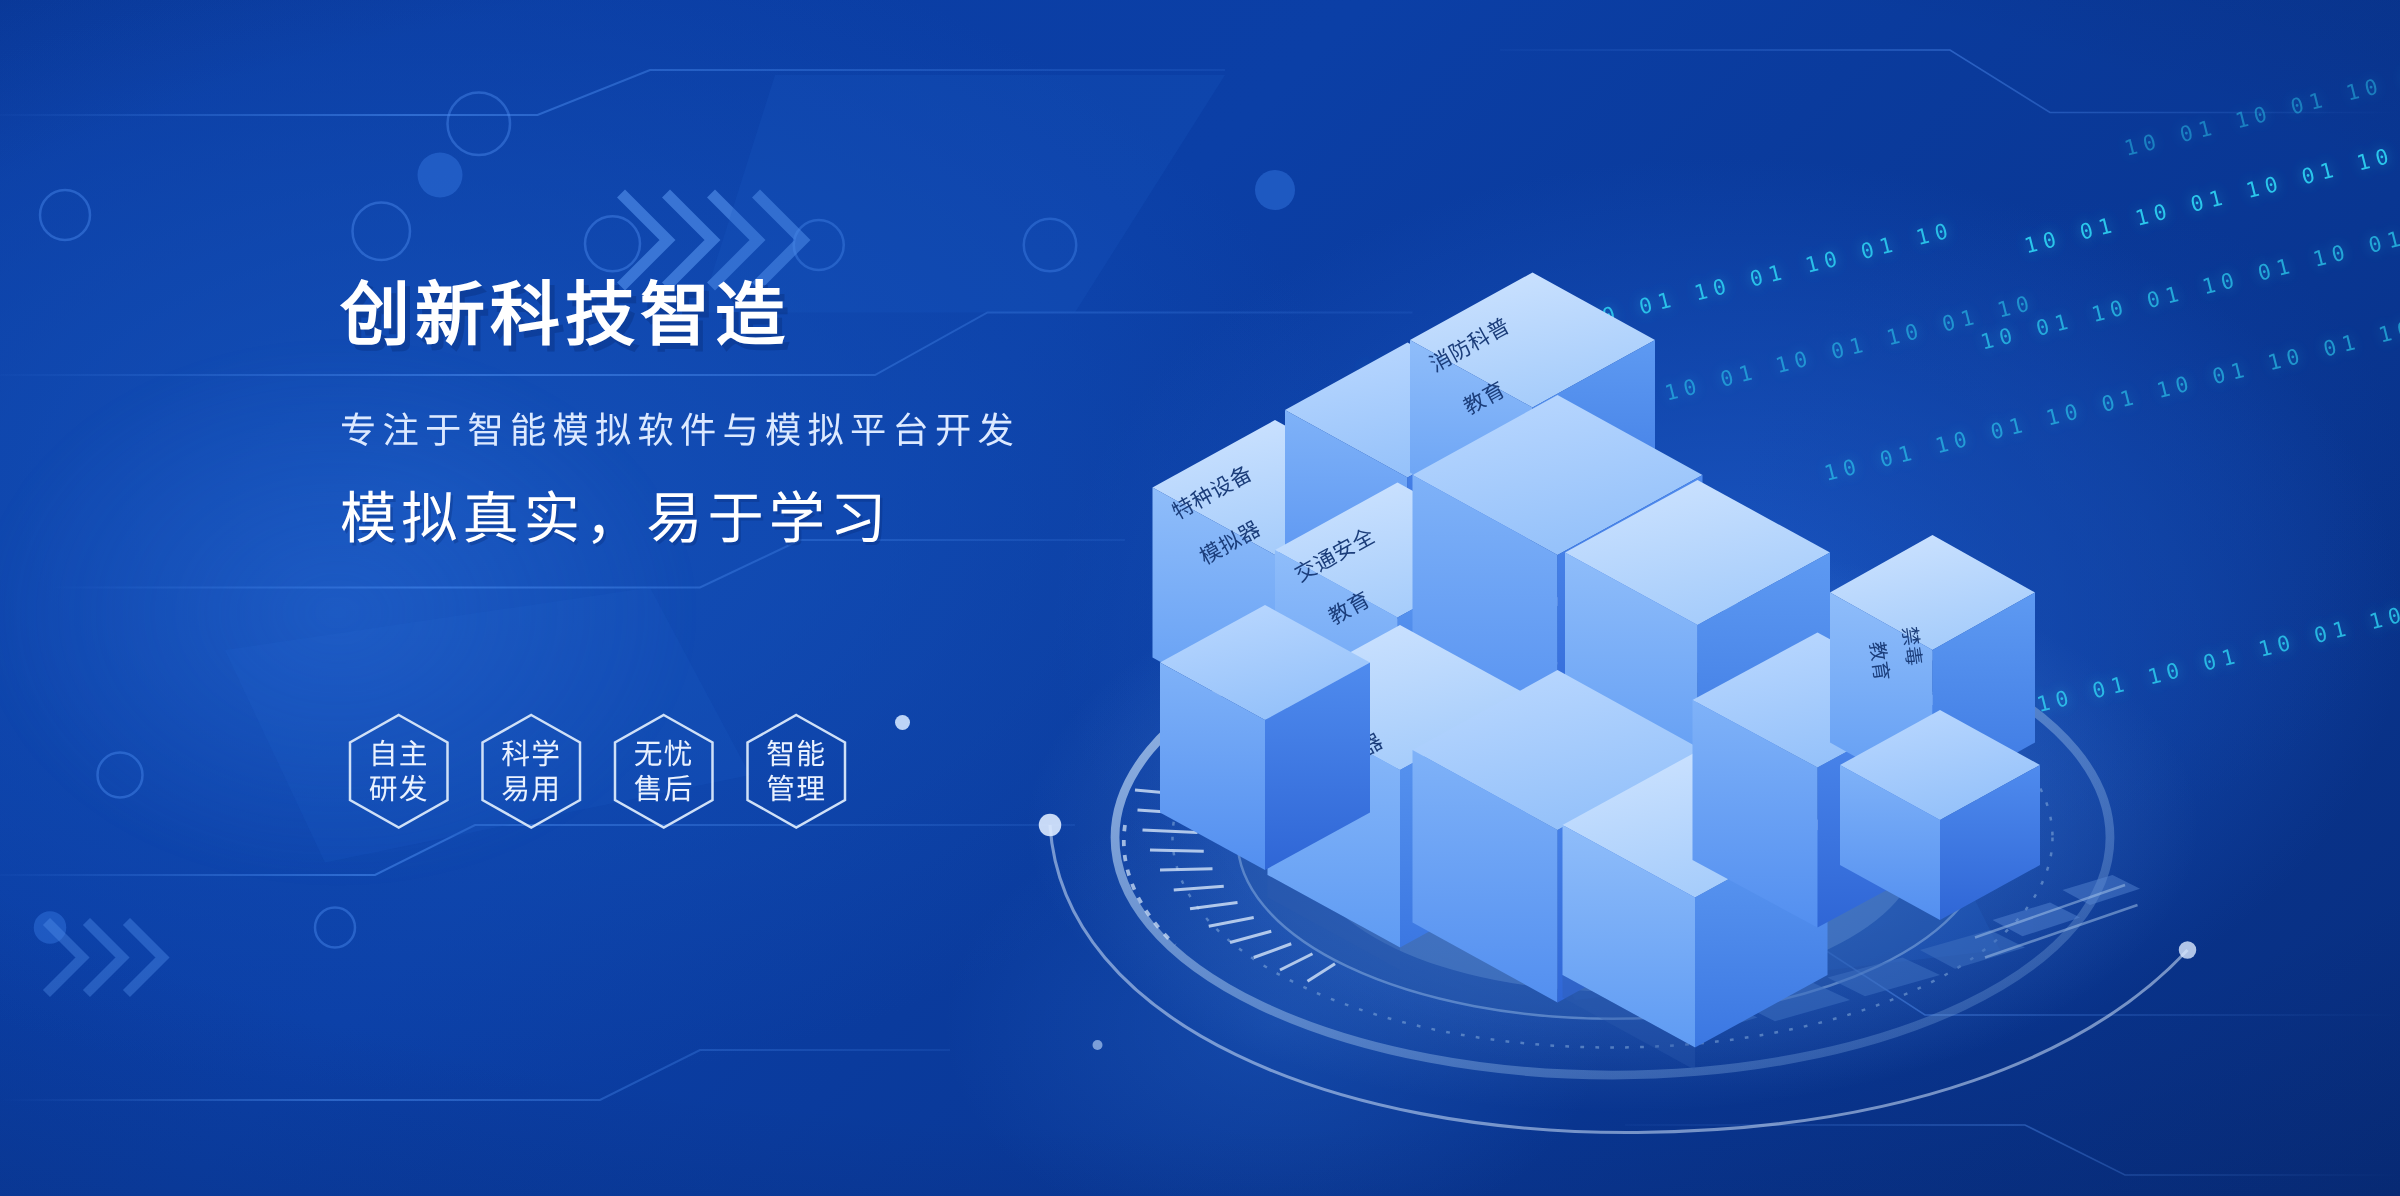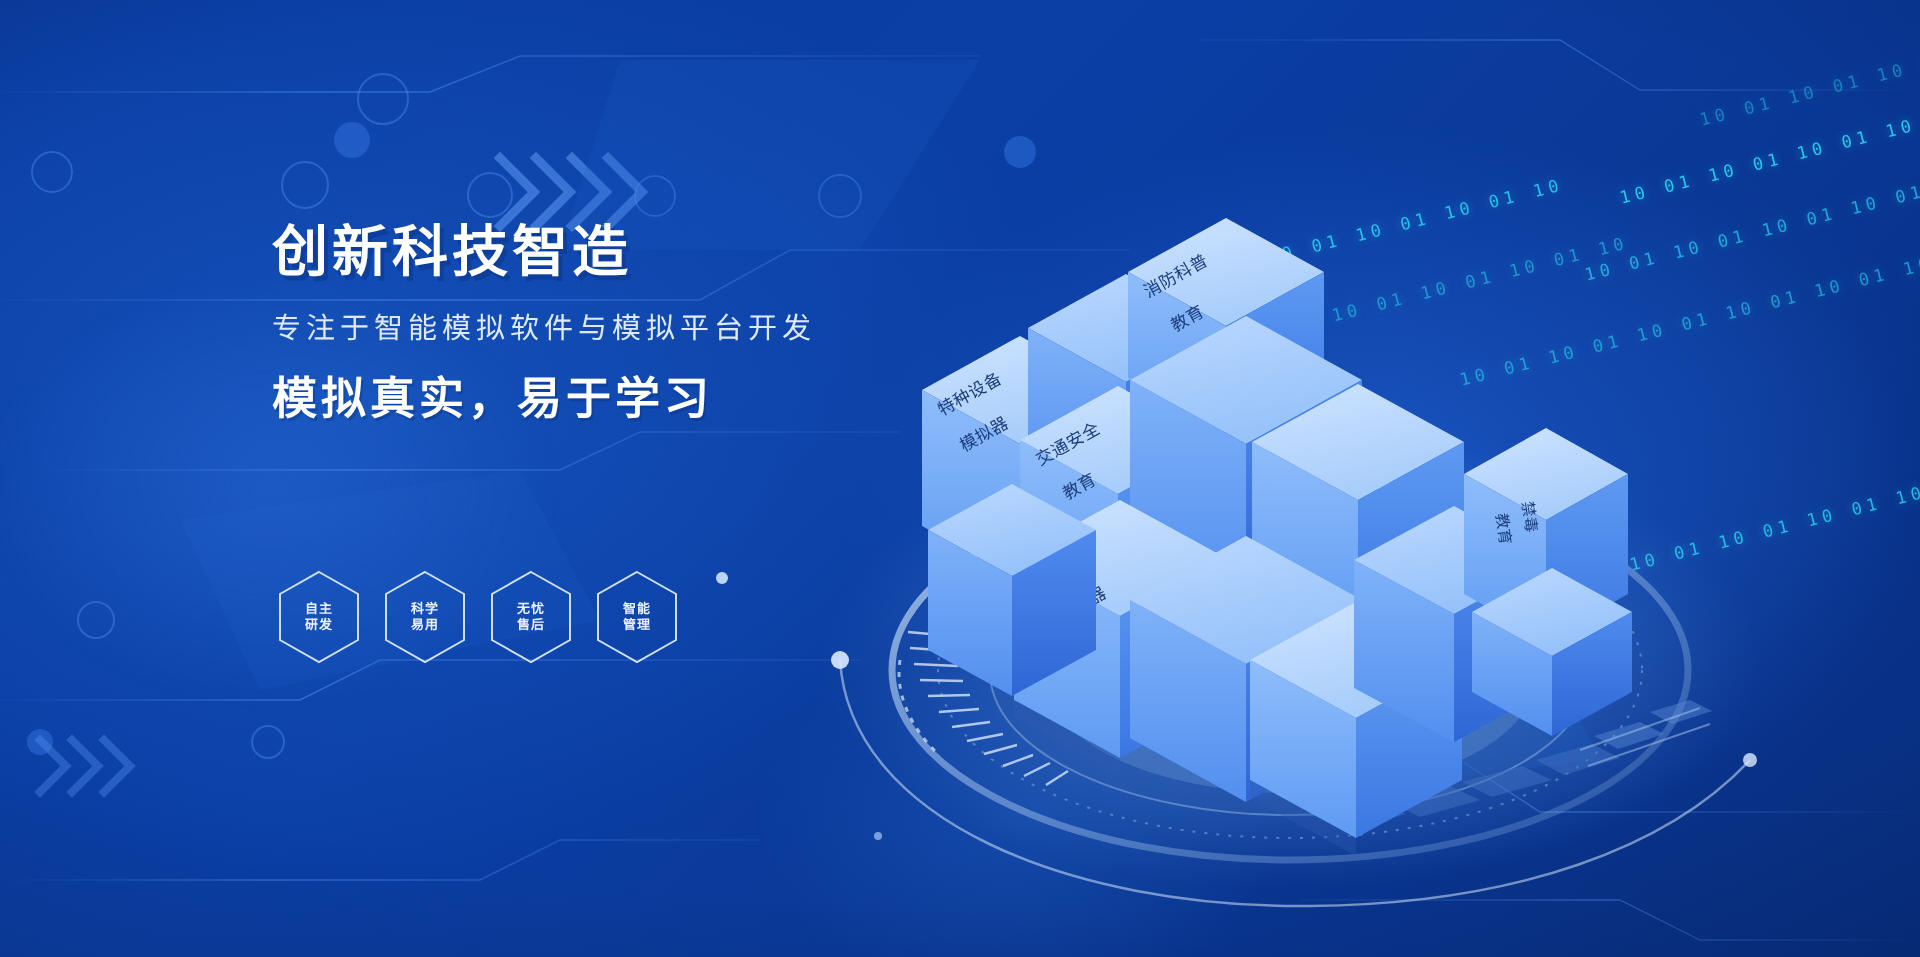--- a/index.html
+++ b/index.html
@@ -63,44 +63,44 @@
     filter:drop-shadow(5px 7px 0 rgba(9,46,122,.55));
     white-space:nowrap;
   }
   .headline{
     margin-top:6px;
     font-size:56px; line-height:1.08; font-weight:bold; letter-spacing:4px;
     color:#ffffff; white-space:nowrap;
     text-shadow:4px 5px 0 rgba(9,46,122,.38);
   }
   .subline{
-    margin-top:22px;
+    margin-top:38px;
     font-size:29px; letter-spacing:5px; color:#dce9ff; font-weight:400;
     white-space:nowrap;
   }
   .slogan{
     margin-top:16px;
-    font-size:45px; font-weight:bold; letter-spacing:4px; color:#ffffff;
+    font-size:45px; font-weight:normal; letter-spacing:4px; color:#ffffff;
     white-space:nowrap;
     text-shadow:2px 3px 0 rgba(9,46,122,.35);
   }
 
   
   .badges{
     position:absolute; left:276px; top:569px; display:flex; gap:20px; z-index:8;
   }
   .hex{
     position:relative; width:86px; height:96px;
     display:flex; align-items:center; justify-content:center;
   }
   .hex svg{ position:absolute; inset:0; width:100%; height:100%; }
   .hex-label{
     position:relative; z-index:2;
-    color:#eaf2ff; font-size:13px; line-height:1.22; letter-spacing:1px;
-    font-weight:700;
+    color:#eaf2ff; font-size:23px; line-height:1.22; letter-spacing:1px;
+    font-weight:400;
   }
 
   
   .illus{ position:absolute; left:690px; top:60px; width:1230px; height:880px; z-index:5; }
   .illus svg{ width:100%; height:100%; display:block; }
 
   .cube-label{
     font-family:"Liberation Sans","DejaVu Sans",sans-serif;
     fill:#1b3d7a; font-size:17px; letter-spacing:.5px;
   }

